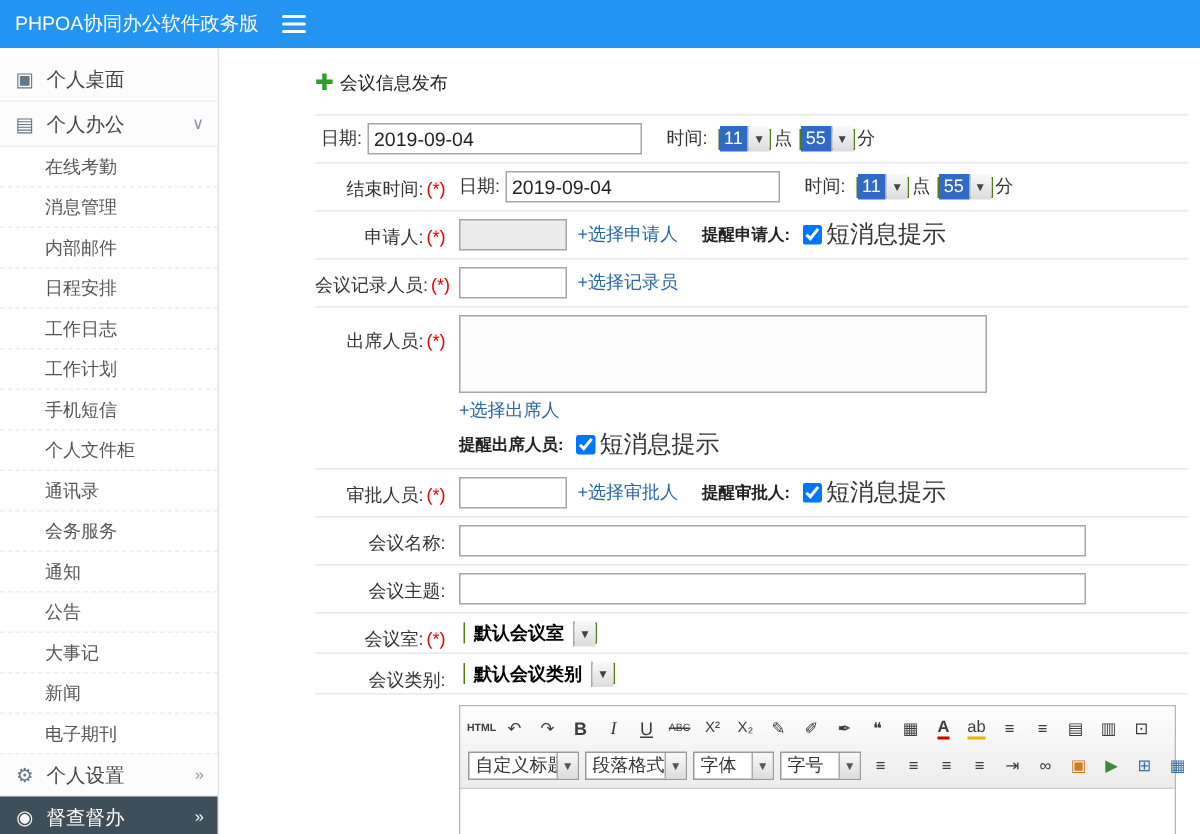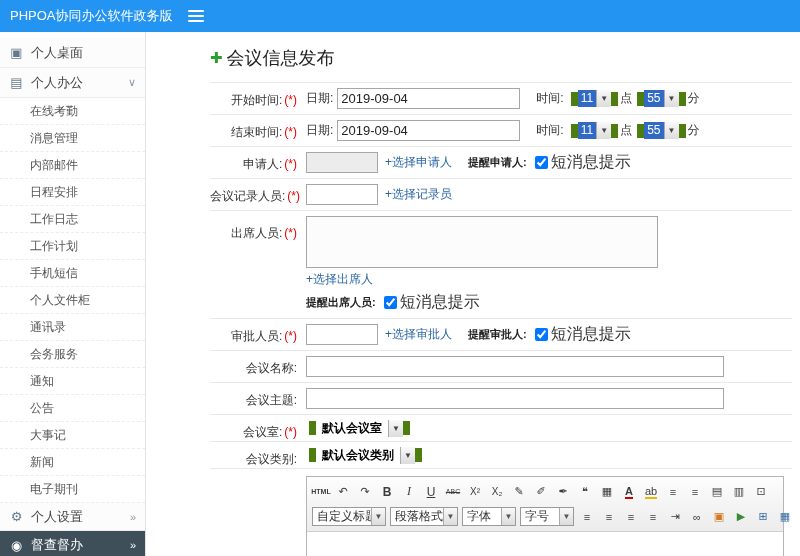--- a/index.html
+++ b/index.html
@@ -19,42 +19,42 @@
   .chevron { position:absolute; right:9px; color:#8a98a5; font-size:11px; }
   .side-item { list-style:none; height:27px; line-height:26px; padding-left:30px; border-bottom:1px dashed #ececec; color:#555; font-size:12px; cursor:pointer; }
   .side-section.settings { height:28px; }
   .side-section.dark { background:#3f4f5a; color:#fff; border-bottom:none; height:28px; }
   .side-section.dark .side-icon, .side-section.dark .chevron { color:#fff; }
 
   
   .main { position:absolute; top:32px; left:147px; width:653px; height:524px; background:#fff; padding:14px 8px 0 63px; }
   .page-title { display:flex; align-items:center; margin-bottom:12px; }
   .plus-icon { color:#2e9e2e; font-weight:bold; font-size:15px; margin-right:4px; }
-  .title-text { font-size:18px; color:#222; }
+  .title-text { font-size:12px; color:#222; }
 
   .form { border-bottom:1px solid #e8e8e8; }
   .frow { display:flex; border-top:1px solid #e8e8e8; }
   .flabel { width:92px; text-align:right; padding:9px 5px 0 0; font-size:12px; color:#333; flex-shrink:0; white-space:nowrap; }
   .req { color:#e60000; margin-left:2px; }
   .fcontent { flex:1; padding:5px 0 5px 4px; display:flex; align-items:center; }
   .fcontent.block { display:block; }
 
   input[type=text] { border:1px solid #a6a6a6; height:21px; font-size:13px; padding:0 3px; font-family:inherit; color:#222; }
   .date-input { width:183px; }
   .small-input { width:72px; }
   .gray { background:#ececec; }
   .inline-label { font-size:12px; margin-right:4px; color:#333; }
   .unit { margin:0 2px; }
   .tl { margin-left:16px; }
   .blue-link { color:#2a66a5; text-decoration:none; margin-left:7px; font-size:12px; cursor:pointer; white-space:nowrap; }
   .remind { font-weight:bold; margin-left:16px; font-size:11px; color:#222; white-space:nowrap; }
   .sms { font-size:16px; margin-left:3px; }
   input[type=checkbox] { margin-left:8px; width:13px; height:13px; cursor:pointer; }
 
-  .mini-select { display:inline-flex; align-items:center; border:7px solid #4d7c0f; background:#fff; height:14px; margin-left:3px; cursor:pointer;justify-content:space-between; }
+  .mini-select { display:inline-flex; align-items:center; border:1px solid #4d7c0f; background:#fff; height:14px; margin-left:3px; cursor:pointer;justify-content:space-between; }
   .msel-val { background:#316ac5; color:#fff; font-size:12px; padding:0 3px; line-height:17px; min-width:18px; text-align:center; }
   .msel-arrow { width:15px; text-align:center; font-size:8px; color:#444; background:linear-gradient(#f9f9f9,#dcdcdc); border-left:1px solid #aaa; line-height:17px; }
   .big-select .msel-val { background:#fff; color:#000; font-weight:bold; padding:0 6px; min-width:60px; text-align:left; }
 
   .attendee-textarea { width:352px; height:52px; border:1px solid #a6a6a6; background:#fcfcfc; resize:none; display:block; }
   .remind-line { margin-top:4px; display:flex; align-items:center; }
   .remind-line .remind { margin-left:0; }
   .wide-input { width:418px; }
 
   
@@ -180,23 +180,20 @@
 
 <div class="main" data-name="main-content">
   <div class="page-title" data-name="page-title">
     <span class="plus-icon" data-name="plus-icon">✚</span>
     <span class="title-text" data-name="page-title-text">会议信息发布</span>
   </div>
 
   <div class="form" data-name="meeting-form">
 
     <div class="frow" data-name="form-row-start-time">
-      <div class="flabel">
-        <span data-name="field-label">开始时间:</span><span class="req" data-name="required-marker">(*)</span>
-      </div>
       <div class="fcontent">
         <span class="inline-label" data-name="date-label">日期:</span>
         <input type="text" class="date-input" data-name="start-date-input" value="2019-09-04" style="">
         <span class="inline-label tl" data-name="time-label">时间:</span>
         <span class="mini-select" data-name="start-hour-select">
           <span class="msel-val">11</span>
             <span class="msel-arrow" data-name="dropdown-arrow-icon">▼</span>
         </span>
         <span class="inline-label unit" data-name="hour-unit-label">点</span>
         <span class="mini-select" data-name="start-minute-select">

